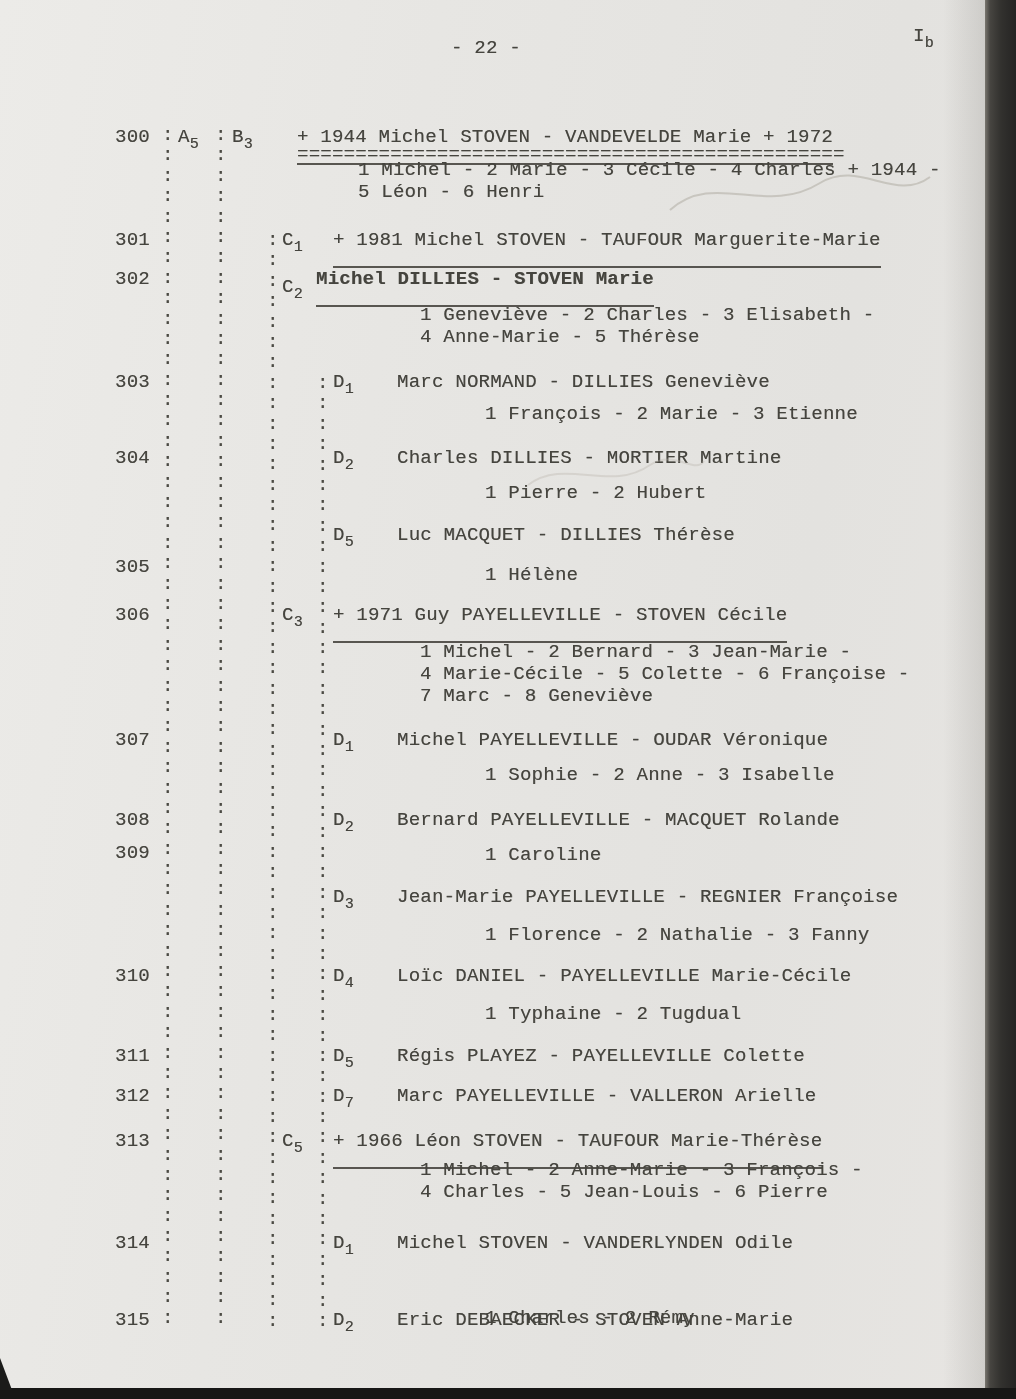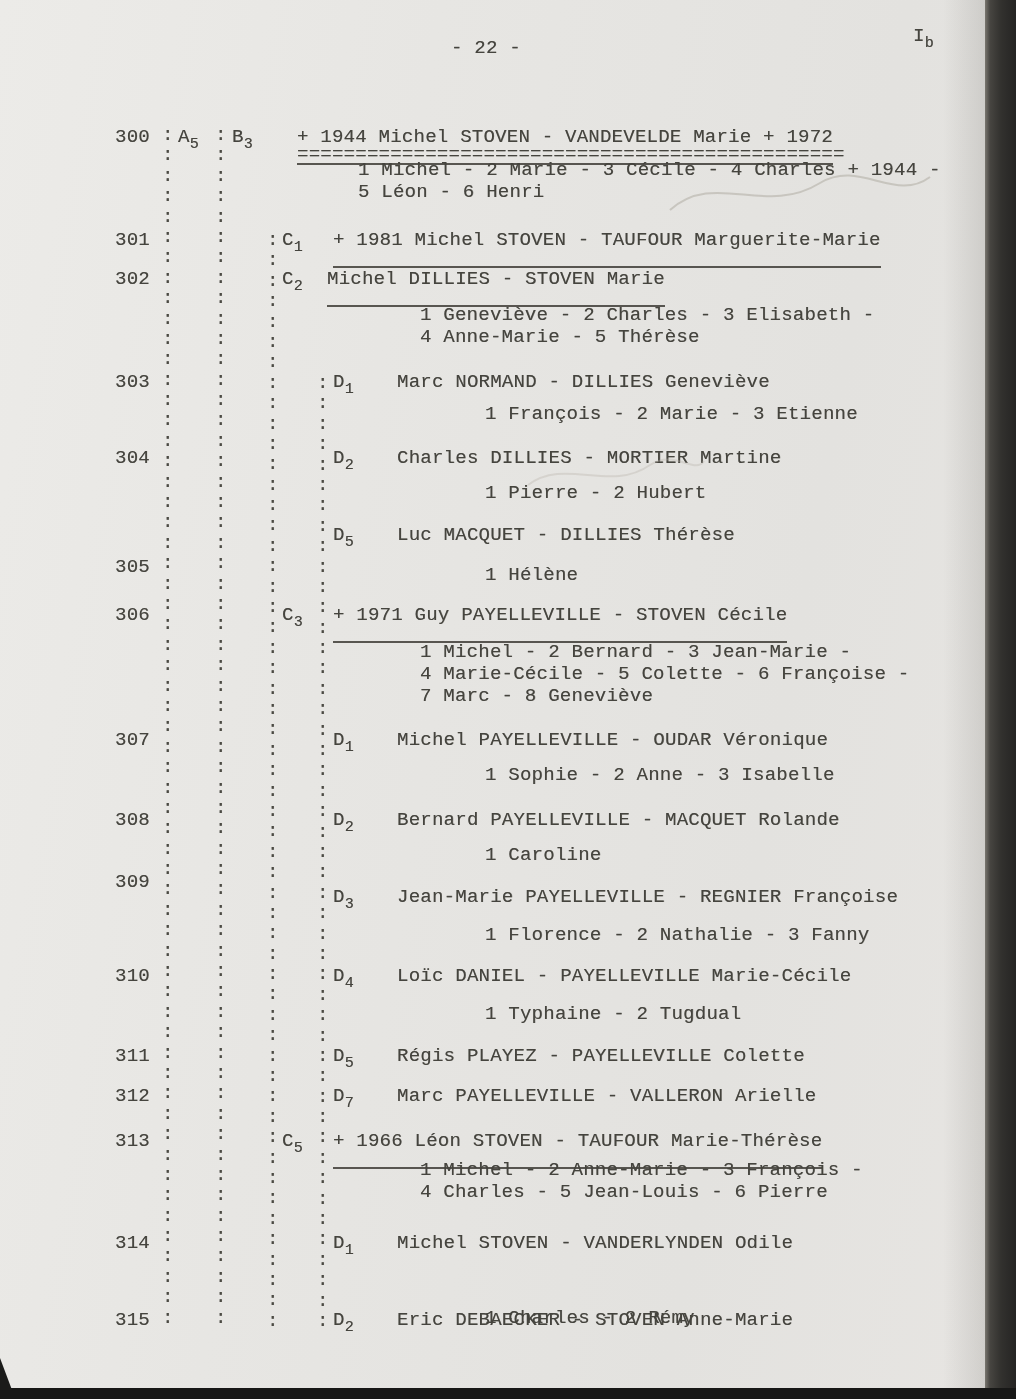--- a/index.html
+++ b/index.html
@@ -272,22 +272,22 @@
       <div class="line" style="left: 178px; top: 126px;"><span>A</span><span class="sub">5</span></div>
       <div class="line" style="left: 232px; top: 126px;"><span>B</span><span class="sub">3</span></div>
       <div class="line" style="left: 297px; top: 126px;"><span class="u-double">+ 1944 Michel STOVEN - VANDEVELDE Marie + 1972</span></div>
       <div class="line equalsrow" style="left: 297px; top: 143px;">===============================================</div>
       <div class="line" style="left: 358px; top: 159px;">1 Michel - 2 Marie - 3 Cécile - 4 Charles + 1944 -</div>
       <div class="line" style="left: 358px; top: 181px;">5 Léon - 6 Henri</div>
       <div class="line" style="left: 115px; top: 229px;">301</div>
       <div class="line" style="left: 282px; top: 229px;"><span>C</span><span class="sub">1</span></div>
       <div class="line" style="left: 333px; top: 229px;"><span class="u-single">+ 1981 Michel STOVEN - TAUFOUR Marguerite-Marie</span></div>
       <div class="line" style="left: 115px; top: 268px;">302</div>
-      <div class="line" style="left: 282px; top: 268px; text-align: right;"><span>C</span><span class="sub">2</span></div>
-      <div class="line" style="left: 327px; top: 268px;"><span class="u-single">Michel DILLIES - STOVEN Marie</span></div>
+      <div class="line" style="left: 282px; top: 276px; text-align: right;"><span>C</span><span class="sub">2</span></div>
+      <div class="line" style="left: 316px; top: 268px; font-weight: bold;"><span class="u-single">Michel DILLIES - STOVEN Marie</span></div>
       <div class="line" style="left: 420px; top: 304px;">1 Geneviève - 2 Charles - 3 Elisabeth -</div>
       <div class="line" style="left: 420px; top: 326px;">4 Anne-Marie - 5 Thérèse</div>
       <div class="line" style="left: 115px; top: 371px;">303</div>
       <div class="line" style="left: 333px; top: 371px;"><span>D</span><span class="sub">1</span></div>
       <div class="line" style="left: 397px; top: 371px;">Marc NORMAND - DILLIES Geneviève</div>
       <div class="line" style="left: 485px; top: 403px;">1 François - 2 Marie - 3 Etienne</div>
       <div class="line" style="left: 115px; top: 447px;">304</div>
       <div class="line" style="left: 333px; top: 447px;"><span>D</span><span class="sub">2</span></div>
       <div class="line" style="left: 397px; top: 447px;">Charles DILLIES - MORTIER Martine</div>
       <div class="line" style="left: 485px; top: 482px;">1 Pierre - 2 Hubert</div>
@@ -302,21 +302,21 @@
       <div class="line" style="left: 420px; top: 663px;">4 Marie-Cécile - 5 Colette - 6 Françoise -</div>
       <div class="line" style="left: 420px; top: 685px;">7 Marc - 8 Geneviève</div>
       <div class="line" style="left: 115px; top: 729px;">307</div>
       <div class="line" style="left: 333px; top: 729px;"><span>D</span><span class="sub">1</span></div>
       <div class="line" style="left: 397px; top: 729px;">Michel PAYELLEVILLE - OUDAR Véronique</div>
       <div class="line" style="left: 485px; top: 764px;">1 Sophie - 2 Anne - 3 Isabelle</div>
       <div class="line" style="left: 115px; top: 809px;">308</div>
       <div class="line" style="left: 333px; top: 809px;"><span>D</span><span class="sub">2</span></div>
       <div class="line" style="left: 397px; top: 809px;">Bernard PAYELLEVILLE - MACQUET Rolande</div>
       <div class="line" style="left: 485px; top: 844px;">1 Caroline</div>
-      <div class="line" style="left: 115px; top: 871px; text-align: center;">309</div>
+      <div class="line" style="left: 115px; top: 842px; text-align: center;">309</div>
       <div class="line" style="left: 333px; top: 886px;"><span>D</span><span class="sub">3</span></div>
       <div class="line" style="left: 397px; top: 886px;">Jean-Marie PAYELLEVILLE - REGNIER Françoise</div>
       <div class="line" style="left: 485px; top: 924px;">1 Florence - 2 Nathalie - 3 Fanny</div>
       <div class="line" style="left: 115px; top: 965px;">310</div>
       <div class="line" style="left: 333px; top: 965px;"><span>D</span><span class="sub">4</span></div>
       <div class="line" style="left: 397px; top: 965px;">Loïc DANIEL - PAYELLEVILLE Marie-Cécile</div>
       <div class="line" style="left: 485px; top: 1003px;">1 Typhaine - 2 Tugdual</div>
       <div class="line" style="left: 115px; top: 1045px;">311</div>
       <div class="line" style="left: 333px; top: 1045px;"><span>D</span><span class="sub">5</span></div>
       <div class="line" style="left: 397px; top: 1045px;">Régis PLAYEZ - PAYELLEVILLE Colette</div>

